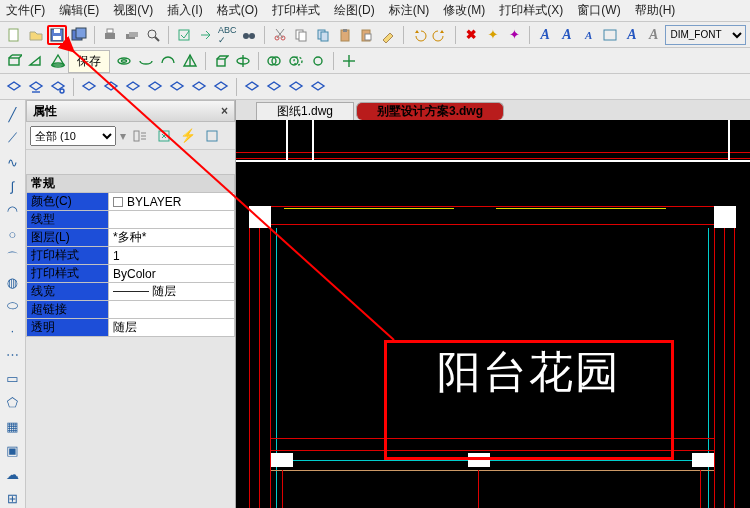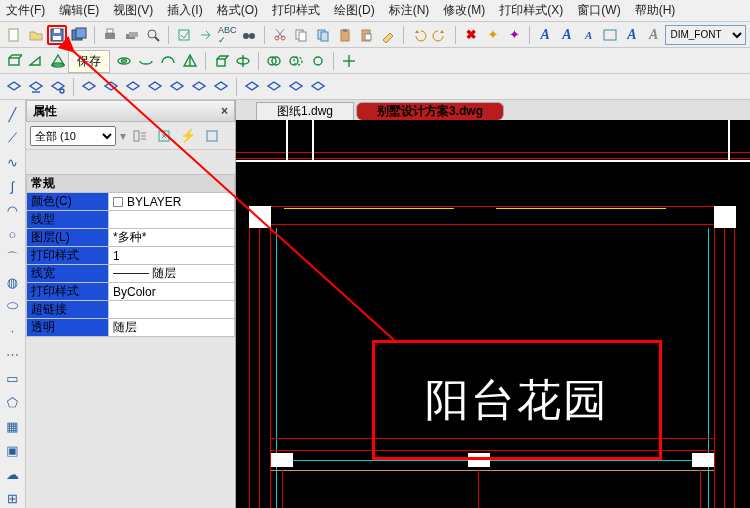--- a/index.html
+++ b/index.html
@@ -48,21 +48,21 @@
   .tab.active { background: #b91c1c; font-weight: bold; border-radius: 6px; }
   .canvas { flex: 1; background: #000; position: relative; overflow: hidden; }
 
   
   .wall-white { position: absolute; background: #fff; }
   .line-red { position: absolute; background: #d00; }
   .line-yellow { position: absolute; background: #dcdc00; }
   .line-orange { position: absolute; background: #c96; }
   .line-cyan   { position: absolute; background: #0cc; }
 
-  .annot-box { position: absolute; left: 136px; top: 220px; width: 290px; height: 120px; border: 3px solid #f00; display: flex; align-items: center; justify-content: center; }
+  .annot-box { position: absolute; left: 148px; top: 220px; width: 290px; height: 120px; border: 3px solid #f00; display: flex; justify-content: center; }
   .annot-text { color: #fff; font-size: 44px; font-family: SimSun, serif; letter-spacing: 2px; }
 
   .arrow-svg { position: absolute; left: 0; top: 0; pointer-events: none; z-index: 30; }
 
   .letter-icon { font-weight: bold; font-size: 14px; color: #2556c0; font-family: "Times New Roman", serif; font-style: italic; }
   .red-x { color: #d00; font-weight: bold; }
   .yellow-bolt { color: #d8a000; }
 </style>
 </head>
 <body>
@@ -452,26 +452,26 @@
             </tr>
         <tr>
               <td class="label">图层(L)</td>
             <td>*多种*</td>
             </tr>
         <tr>
               <td class="label">打印样式</td>
             <td>1</td>
             </tr>
         <tr>
+              <td class="label">打印样式</td>
+            <td>ByColor</td>
+            </tr>
+        <tr>
               <td class="label">线宽</td>
             <td>——— 随层</td>
-            </tr>
-        <tr>
-              <td class="label">打印样式</td>
-            <td>ByColor</td>
             </tr>
         <tr>
               <td class="label">超链接</td>
             <td></td>
             </tr>
         <tr>
               <td class="label">透明</td>
             <td>随层</td>
             </tr>
       </tbody>

